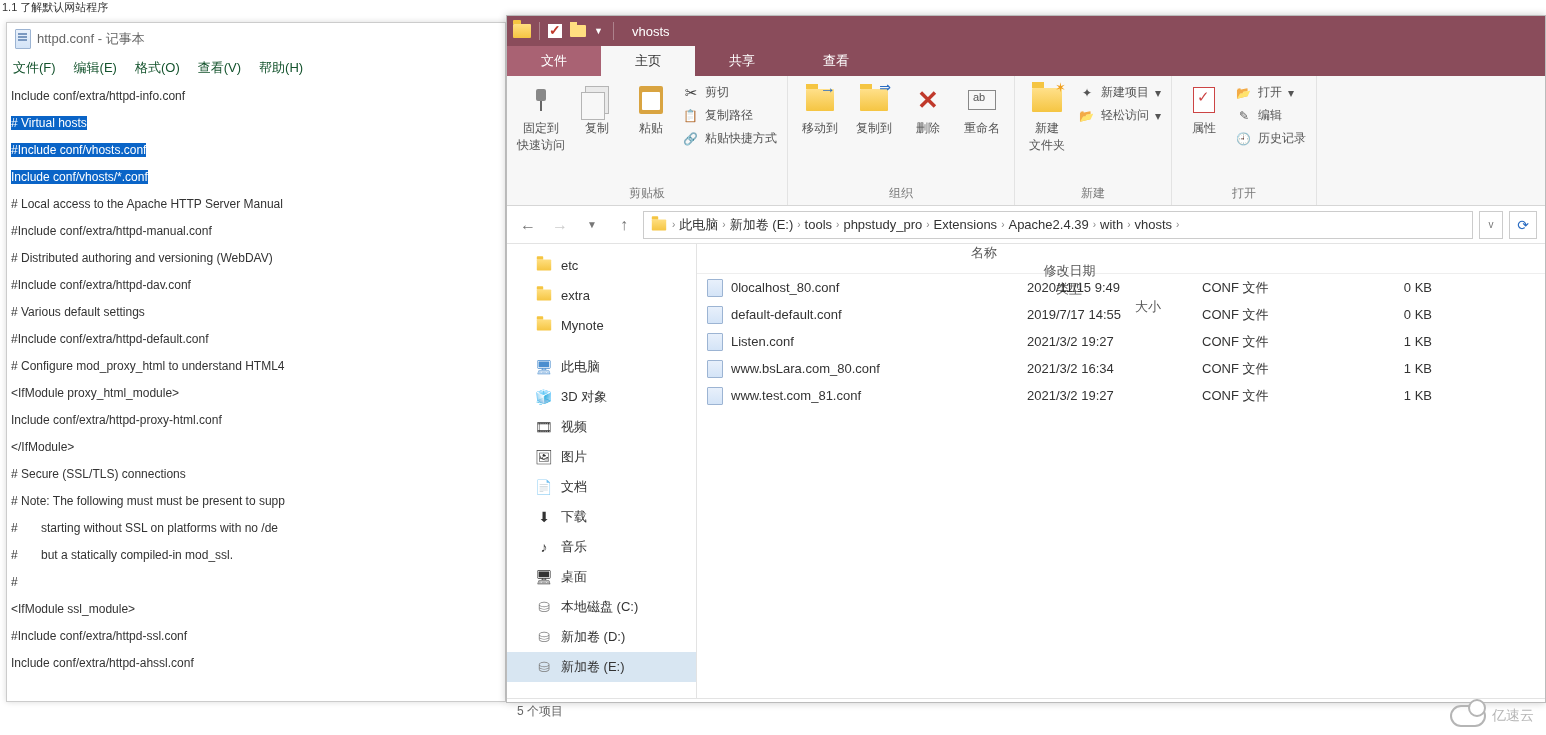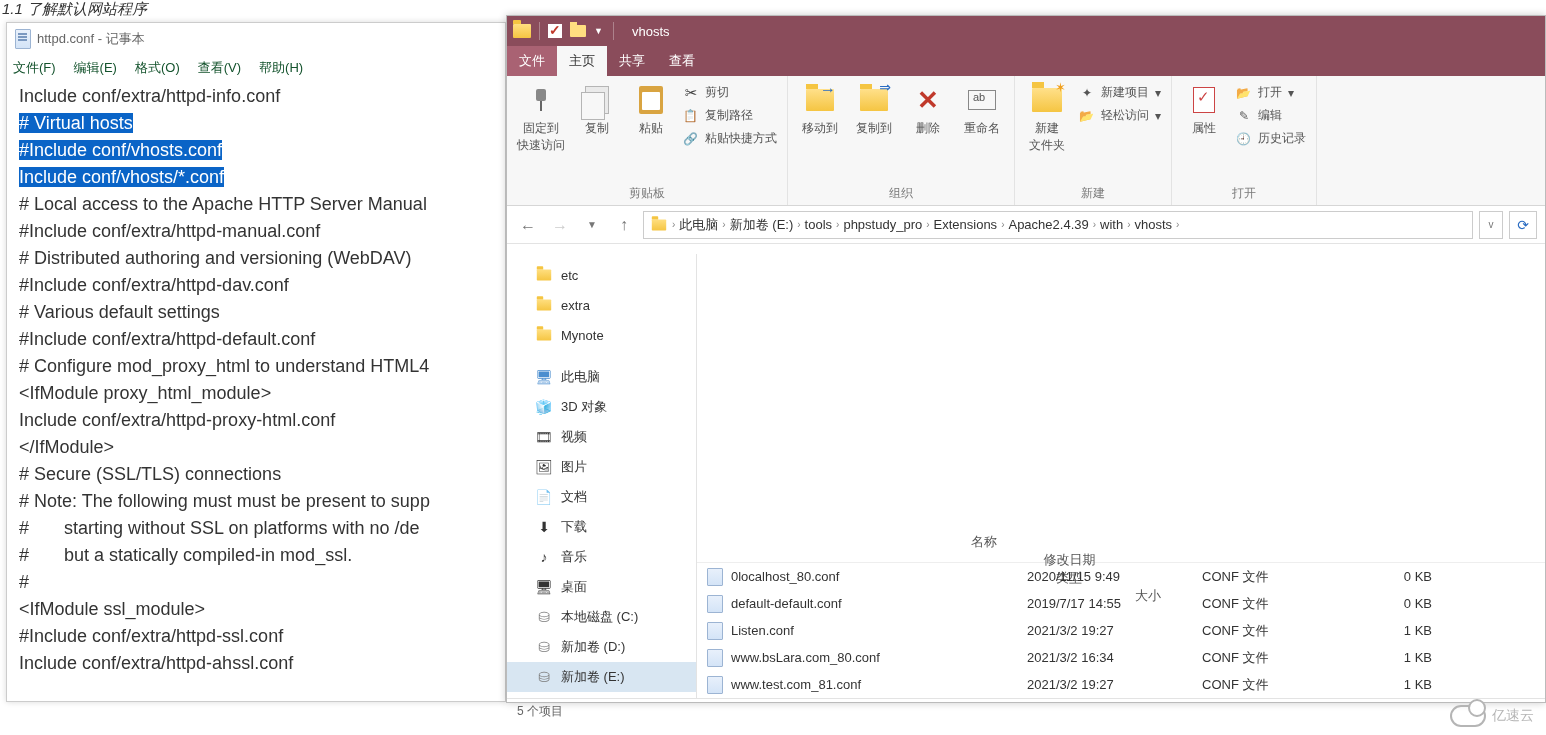--- a/index.html
+++ b/index.html
@@ -1,43 +1,43 @@
 <!DOCTYPE html>
 <html><head>
 <meta charset="utf-8">
 <style>
 * { margin:0; padding:0; box-sizing:border-box; font-family:"Microsoft YaHei","Segoe UI",sans-serif; }
 body { width:1546px; height:735px; background:#fff; position:relative; overflow:hidden; font-size:14px; color:#333; }
-.behind-label { position:absolute; left:2px; top:0; font-size:15px;font-style:italic; }
+.behind-label { position:absolute; left:2px; top:0; font-size:11px; }
 .notepad { position:absolute; left:6px; top:22px; width:500px; height:680px; background:#fff; border:1px solid #ccc; box-shadow:0 0 6px rgba(0,0,0,.15); }
 .notepad .titlebar { height:32px; display:flex; align-items:center; padding:0 8px; gap:6px; }
 .notepad .doc-icon { width:16px; height:20px; background:linear-gradient(#e8f0fb,#d4e4f7); border:1px solid #9cb4d3; border-radius:1px; display:inline-block; position:relative; }
 .notepad .doc-icon::after{ content:""; position:absolute; left:2px; top:3px; width:9px; height:2px; background:#7a98c0; box-shadow:0 3px 0 #7a98c0,0 6px 0 #7a98c0; }
 .notepad .title { color:#666; font-size:13px; }
 .notepad .menubar { height:26px; display:flex; align-items:center; padding:0 6px; gap:18px; font-size:13px; color:#14532d; }
-.notepad .editor { padding:2px 2px 2px 4px; font-size:18px; line-height:27px;margin-left:8px; }
+.notepad .editor { padding:2px 2px 2px 4px; font-size:12px; line-height:27px; }
 .notepad .editor .line { white-space:pre; }
 .notepad .editor .sel { background:#0a64c7; color:#fff; }
 
 .explorer { position:absolute; left:506px; top:15px; width:1040px; height:688px; background:#fff; border:1px solid #bbb; box-shadow:0 0 8px rgba(0,0,0,.2); }
 .explorer .titlebar { height:30px; background:#8a4c5b; color:#fff; display:flex; align-items:center; padding:0 6px; gap:10px; }
 .fld-icon { width:18px; height:14px; background:linear-gradient(#ffdf80,#f5c542); border-radius:1px; position:relative; display:inline-block; }
 .fld-icon::before{ content:""; position:absolute; left:0; top:-4px; width:8px; height:4px; background:#f5c542; border-radius:1px 1px 0 0;}
 .qat { display:flex; gap:8px; align-items:center; }
 .qat .divider{ width:1px; height:16px; background:rgba(255,255,255,.35);}
 .qat .chk{ width:14px; height:14px; border:1px solid #fff; background:#fff; position:relative;}
 .qat .chk::after{ content:"✓"; color:#c0392b; position:absolute; left:0; top:-3px; font-size:14px; font-weight:bold;}
 .qat .fld-small{ width:16px; height:12px; background:#ffdf80; border-radius:0 1px 1px 1px; position:relative;}
 .qat .fld-small::before{ content:""; position:absolute; left:0; top:-3px; width:7px; height:3px; background:#ffdf80;}
 .titlebar .caret{ font-size:9px;}
 .titlebar .divider{ width:1px; height:18px; background:rgba(255,255,255,.3);}
 .titlebar .wintitle{ margin-left:8px; font-size:13px;}
 
 .tabs { height:30px; background:#8a4c5b; display:flex; align-items:flex-end; }
-.tabs .tab { height:30px; padding:0 12px; display:flex; align-items:center; color:#fff; font-size:13px; cursor:default; }
+.tabs .tab { height:30px; padding:0 34px; display:flex; align-items:center; color:#fff; font-size:13px; cursor:default; }
 .tabs .tab.file { background:#a96273; }
 .tabs .tab.active { background:#f7f7f7; color:#333; }
 
 .ribbon { height:130px; background:#f7f7f7; border-bottom:1px solid #d6d6d6; display:flex; }
 .ribbon .group { border-right:1px solid #e3e3e3; padding:4px 10px 0; display:flex; flex-direction:column; align-items:center; justify-content:space-between; }
 .ribbon .group .controls { display:flex; gap:10px; align-items:flex-start; height:100px; }
 .ribbon .group .glabel { font-size:12px; color:#7a7a7a; padding-bottom:3px; }
 .big-btn { display:flex; flex-direction:column; align-items:center; gap:4px; font-size:12px; color:#555; padding-top:4px; min-width:44px; }
 .big-btn .icon { width:32px; height:32px; display:flex; align-items:center; justify-content:center; }
 .small-list { display:flex; flex-direction:column; gap:6px; font-size:12px; color:#555; padding-top:4px; }
@@ -66,21 +66,21 @@
 .sel-icon{ width:14px; height:14px; border:1px solid #3a78c8; background:#e8f0fb;}
 
 .navbar { height:38px; border-bottom:1px solid #e3e3e3; display:flex; align-items:center; padding:0 8px; gap:6px; }
 .navbar .navbtn { width:26px; height:26px; display:flex; align-items:center; justify-content:center; color:#777; font-size:16px; }
 .navbar .navbtn.disabled{ color:#ccc;}
 .addr { flex:1; height:28px; border:1px solid #ccc; display:flex; align-items:center; padding:0 6px; gap:4px; font-size:13px; overflow:hidden;}
 .addr .seg { display:flex; align-items:center; gap:3px;}
 .addr .chev { color:#888; font-size:10px;}
 .refresh-btn{ width:28px; height:28px; border:1px solid #ccc; display:flex; align-items:center; justify-content:center; color:#2a6cc2;}
 
-.body { display:flex; height:454px;align-items:flex-end; }
+.body { display:flex; height:454px; }
 .sidebar { width:190px; border-right:1px solid #e3e3e3; padding:6px 0; overflow:hidden; }
 .side-item { height:30px; display:flex; align-items:center; gap:8px; padding:0 8px 0 28px; font-size:13px; cursor:default;}
 .side-item.sel { background:#d8e6f2; }
 .side-item .glyph { width:18px; height:18px; display:flex; align-items:center; justify-content:center; font-size:14px; }
 .side-sep{ height:12px;}
 .pc-glyph{ color:#4b8ecf;}
 .drive-glyph{ color:#7b7b7b;}
 
 .files { flex:1; overflow:hidden; position:relative;}
 .fhead { height:30px; border-bottom:1px solid #eee; display:flex; align-items:center; font-size:13px; color:#555;flex-direction:column;}

